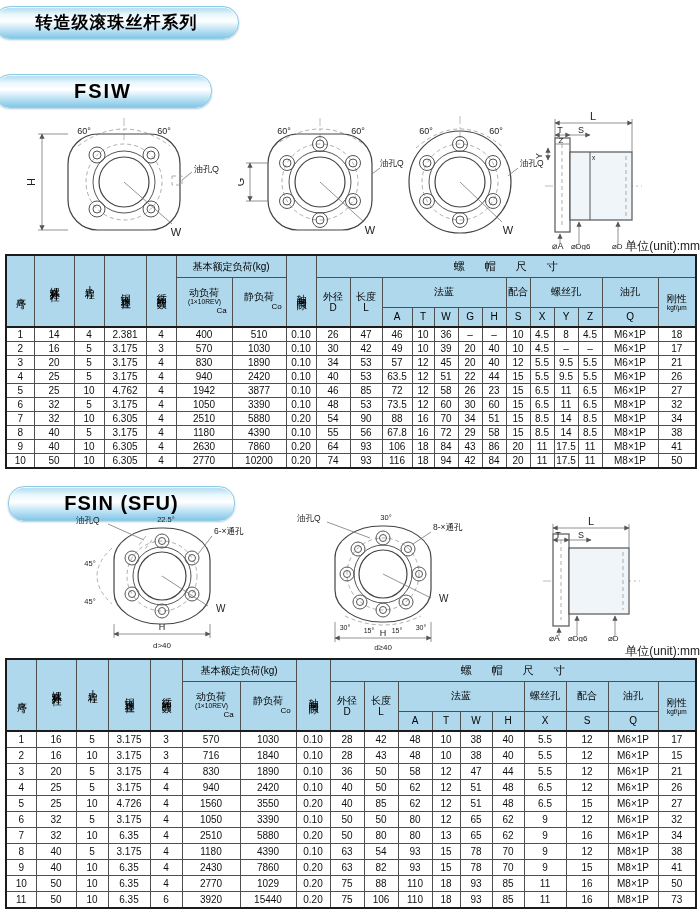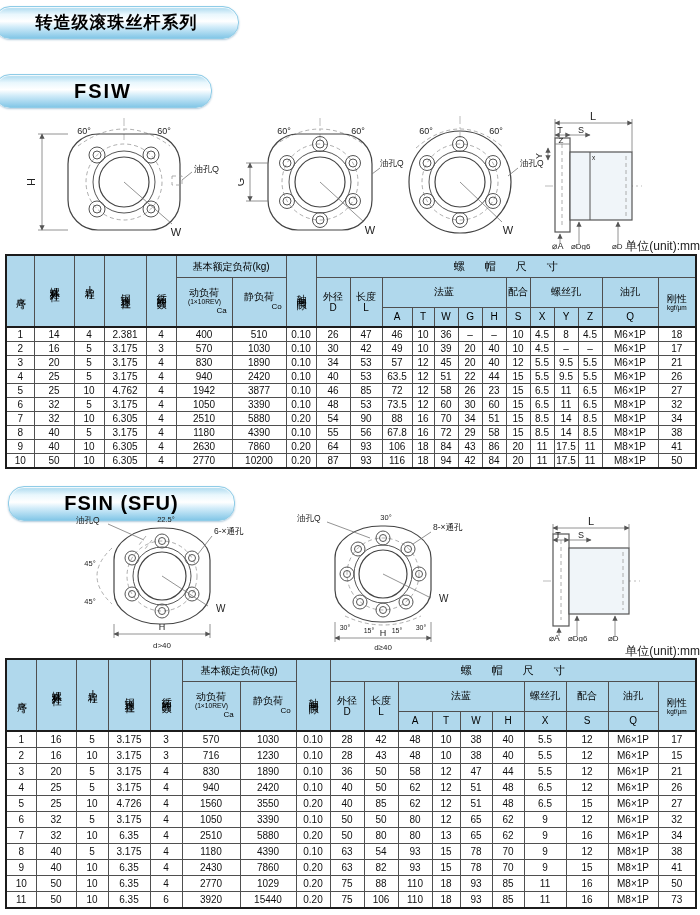--- a/index.html
+++ b/index.html
@@ -470,21 +470,21 @@
       </tr>
       <tr>
         <td>10</td>
         <td>50</td>
         <td>10</td>
         <td>6.305</td>
         <td>4</td>
         <td>2770</td>
         <td>10200</td>
         <td>0.20</td>
-        <td>87</td>
+        <td>74</td>
         <td>93</td>
         <td>116</td>
         <td>18</td>
         <td>94</td>
         <td>42</td>
         <td>84</td>
         <td>20</td>
         <td>11</td>
         <td>17.5</td>
         <td>11</td>
@@ -691,21 +691,21 @@
         <td>M6×1P</td>
         <td>17</td>
       </tr>
       <tr>
         <td>2</td>
         <td>16</td>
         <td>10</td>
         <td>3.175</td>
         <td>3</td>
         <td>716</td>
-        <td>1230</td>
+        <td>1840</td>
         <td>0.10</td>
         <td>28</td>
         <td>43</td>
         <td>48</td>
         <td>10</td>
         <td>38</td>
         <td>40</td>
         <td>5.5</td>
         <td>12</td>
         <td>M6×1P</td>

